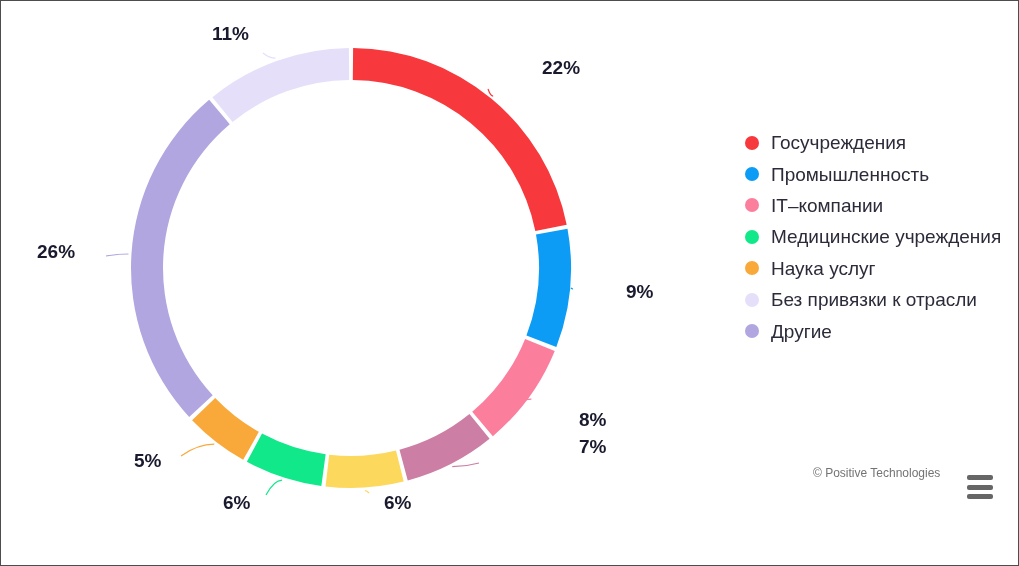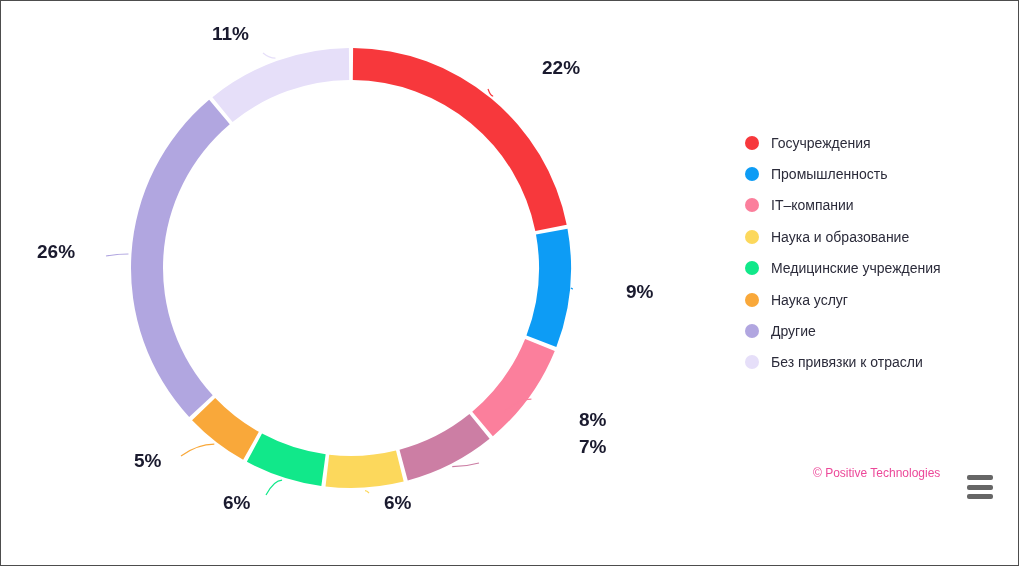--- a/index.html
+++ b/index.html
@@ -52,33 +52,33 @@
     height: 31.4px;
   }
   .legend-dot {
     width: 14px;
     height: 14px;
     border-radius: 50%;
     flex: 0 0 14px;
     margin-right: 12px;
   }
   .legend-label {
-    font-size: 14px;
+    font-size: 19px;
     color: #2b2b3a;
     white-space: nowrap;
     line-height: 1;
   }
 
   
   #watermark {
     position: absolute;
     left: 812px;
     top: 465px;
     font-size: 12px;
-    color: #ec4899;
+    color: #737373;
     white-space: nowrap;
   }
   #menu-button {
     position: absolute;
     left: 966px;
     top: 474px;
     width: 26px;
     height: 24px;
     display: flex;
     flex-direction: column;
@@ -142,38 +142,34 @@
       </div>
       <div class="legend-row">
         <span class="legend-dot" style="background: rgb(13, 156, 245);"></span>
         <span class="legend-label">Промышленность</span>
       </div>
       <div class="legend-row">
         <span class="legend-dot" style="background: rgb(251, 127, 156);"></span>
         <span class="legend-label">IT–компании</span>
       </div>
       <div class="legend-row">
-        <span class="legend-dot" style="background: rgb(252, 216, 92);"></span>
-        <span class="legend-label">Наука и образование</span>
-      </div>
-      <div class="legend-row">
         <span class="legend-dot" style="background: rgb(17, 232, 138);"></span>
         <span class="legend-label">Медицинские учреждения</span>
       </div>
       <div class="legend-row">
         <span class="legend-dot" style="background: rgb(249, 168, 58);"></span>
         <span class="legend-label">Наука услуг</span>
       </div>
       <div class="legend-row">
+        <span class="legend-dot" style="background: rgb(230, 223, 249);"></span>
+        <span class="legend-label">Без привязки к отрасли</span>
+      </div>
+      <div class="legend-row">
         <span class="legend-dot" style="background: rgb(177, 166, 224);"></span>
         <span class="legend-label">Другие</span>
-      </div>
-      <div class="legend-row">
-        <span class="legend-dot" style="background: rgb(230, 223, 249);"></span>
-        <span class="legend-label">Без привязки к отрасли</span>
       </div>
     </div>
 
   <div id="watermark">© Positive Technologies</div>
 
   <div id="menu-button">
     <span class="bar"></span>
     <span class="bar"></span>
     <span class="bar"></span>
   </div>

